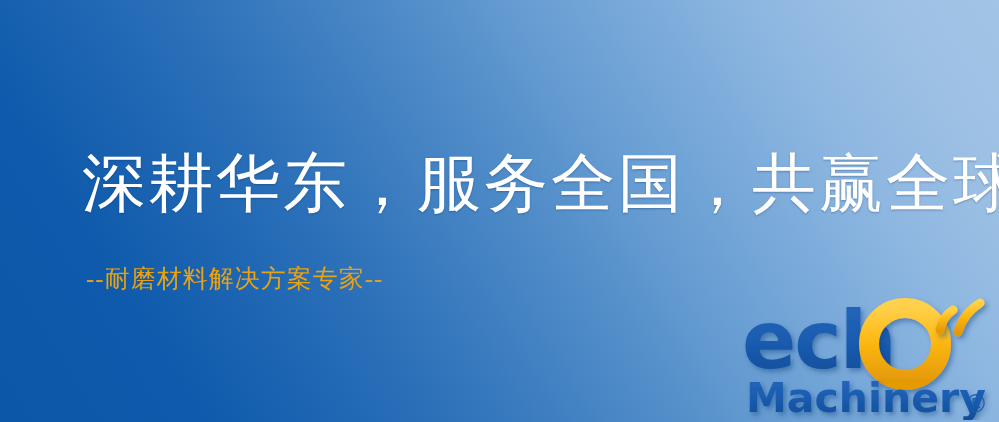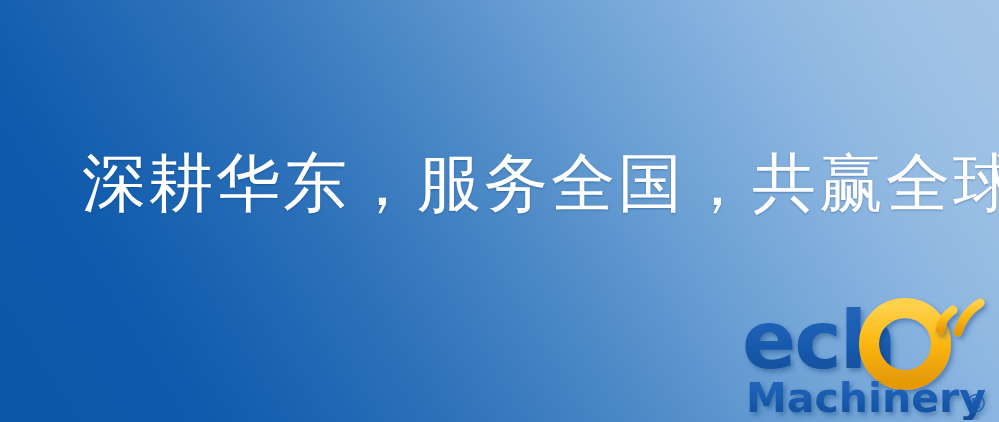--- a/index.html
+++ b/index.html
@@ -68,20 +68,21 @@
     height: 124px;
   }
 </style>
 </head>
 <body>
 
 <div id="banner">
 
   <div id="headline">深耕华东，服务全国，共赢全球</div>
 
+  <div id="subtitle">--耐磨材料解决方案专家--</div>
 
   <div id="logo">
     <svg viewBox="0 0 257 124" xmlns="http://www.w3.org/2000/svg" aria-hidden="true">
       <defs>
         <filter id="dshadow" x="-30%" y="-30%" width="180%" height="190%">
           <feDropShadow dx="2.5" dy="3" stdDeviation="2.5" flood-color="#0a3b74" flood-opacity="0.40"></feDropShadow>
         </filter>
         <linearGradient id="goldgrad" x1="0" y1="0" x2="0" y2="1">
           <stop offset="0%" stop-color="#ffd04a"></stop>
           <stop offset="45%" stop-color="#fdb913"></stop>

